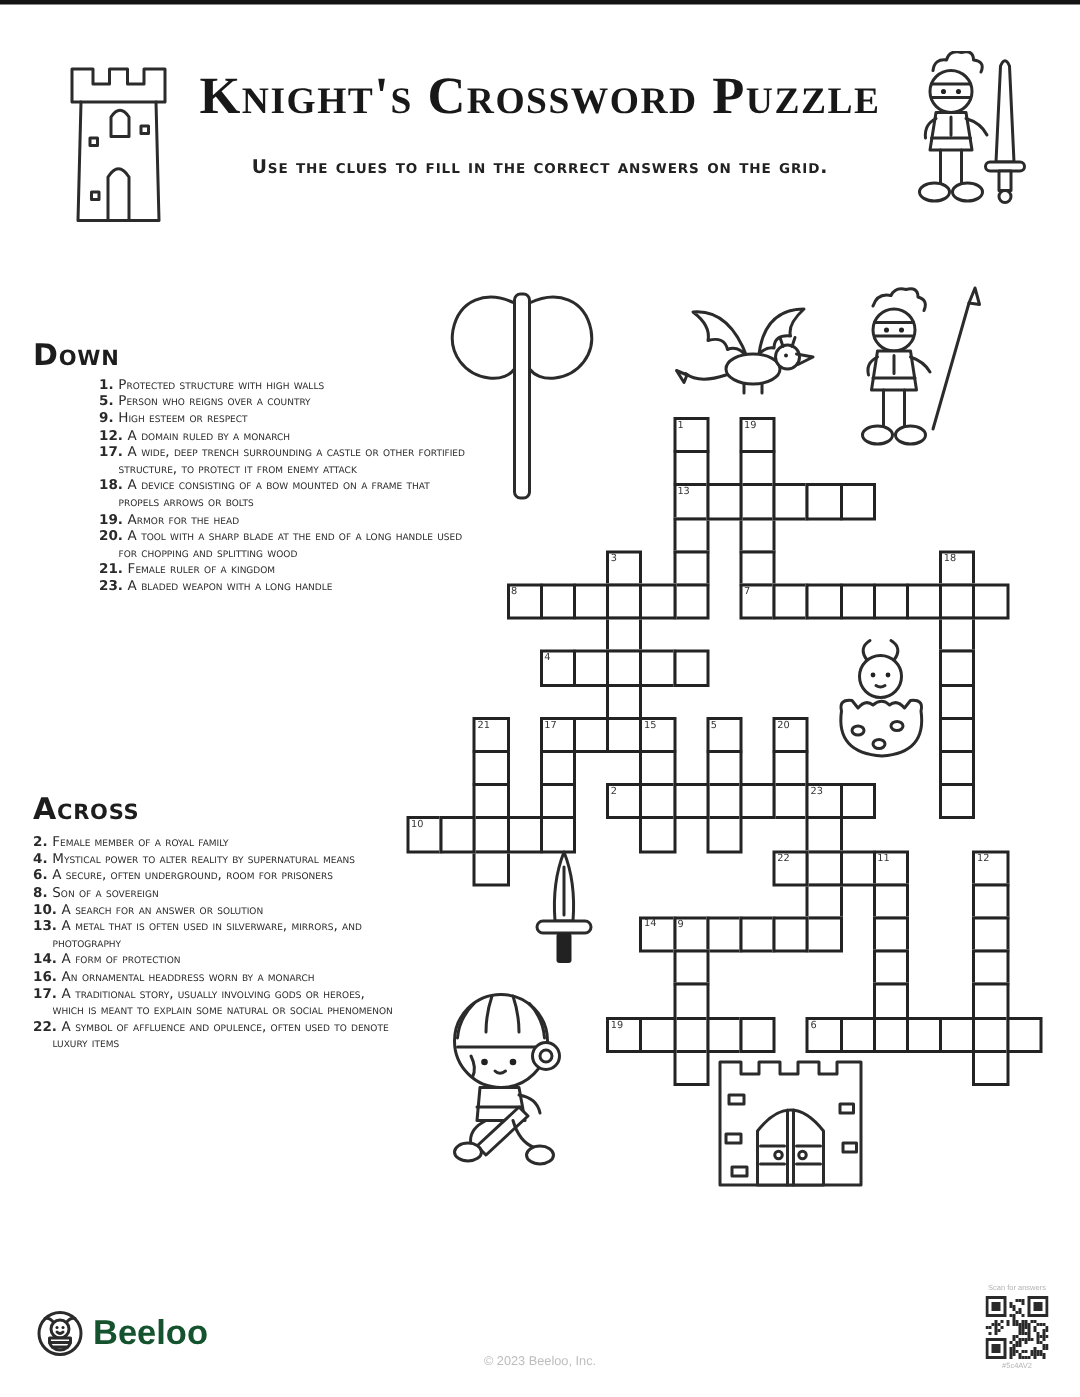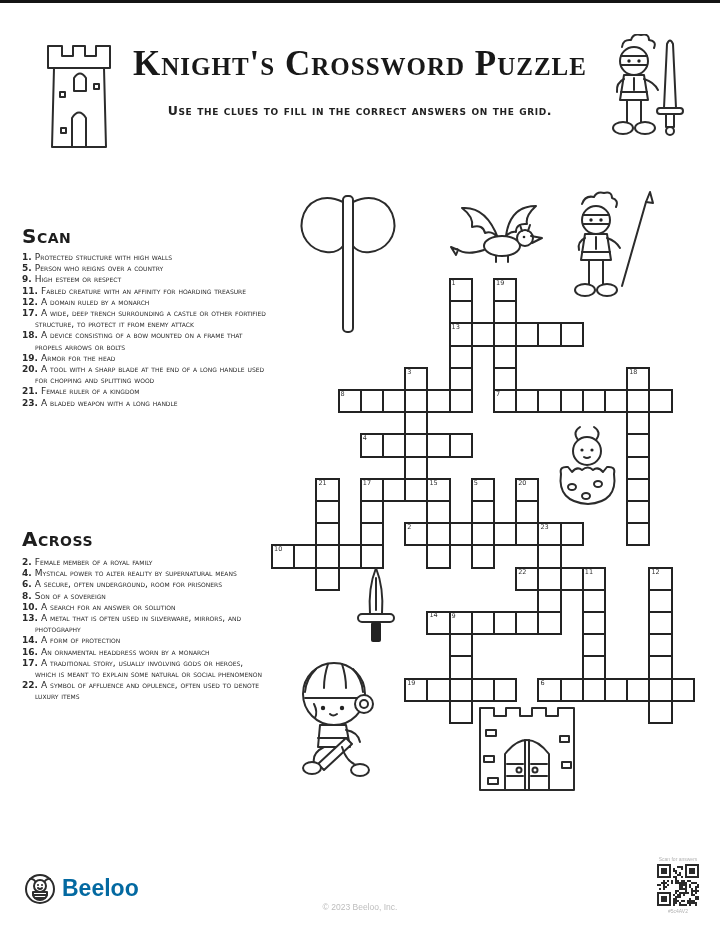--- a/index.html
+++ b/index.html
@@ -20,21 +20,21 @@
     font-weight:bold;font-variant:small-caps;font-size:12.5px;letter-spacing:0.6px;color:#222;
   }
   
   .heading{
     font-family:"DejaVu Sans",sans-serif;font-weight:bold;font-variant:small-caps;
     font-size:20px;letter-spacing:0.5px;color:#1d1d1d;
   }
   #down-heading{left:22px;top:224px;}
   #across-heading{left:22px;top:527px;}
   .clue-list{left:22px;width:244px;}
-  #down-clues{top:252px;}
+  #down-clues{top:252px;margin-left:44px;}
   #across-clues{top:557px;}
   .clue{
     font-size:9px;line-height:11.2px;font-variant:small-caps;color:#2a2a2a;
     padding-left:13px;text-indent:-13px;
   }
   .cnum{font-weight:bold;}
   
   .cell{
     position:absolute;box-sizing:border-box;background:#ffffff;
     border:2px solid #232323;
@@ -42,21 +42,21 @@
   .cellnum{
     position:absolute;font-size:6.5px;line-height:7px;color:#333;z-index:3;
     font-family:"DejaVu Sans",sans-serif;
   }
   
   svg{display:block;}
   .line{stroke:#2b2b2b;stroke-width:2;fill:none;stroke-linecap:round;stroke-linejoin:round;}
   .linef{stroke:#2b2b2b;stroke-width:2;fill:#ffffff;stroke-linecap:round;stroke-linejoin:round;}
   .fill{fill:#222;stroke:none;}
   
-  #brand-text{left:62px;top:875px;font-family:"Liberation Sans",sans-serif;font-weight:bold;font-size:23px;color:#0369a1;}
+  #brand-text{left:62px;top:875px;font-family:"Liberation Sans",sans-serif;font-weight:bold;font-size:23px;color:#14532d;}
   #copyright{left:0;top:902px;width:720px;text-align:center;font-size:8.5px;color:#bdbdbd;font-family:"Liberation Sans",sans-serif;}
   .qr-caption{width:80px;text-align:center;font-size:5px;color:#b3b3b3;font-family:"Liberation Sans",sans-serif;}
 </style>
 </head>
 <body>
 
 <div class="abs" id="top-rule"></div>
 
 <div class="abs" style="left:40px;top:38px;">
   <svg width="78" height="112" viewBox="0 0 78 112">
@@ -86,26 +86,25 @@
     <path class="linef" d="M70,74 L73,10 q3,-7 6,0 L82,74 z"></path>
     <rect class="linef" x="63" y="74" width="26" height="6" rx="3"></rect>
     <rect class="linef" x="72" y="80" width="8" height="13"></rect>
     <circle class="linef" cx="76" cy="97" r="4"></circle>
     <path class="line" d="M33,66 v22 M47,66 v22"></path>
     <ellipse class="linef" cx="29" cy="94" rx="10" ry="6"></ellipse>
     <ellipse class="linef" cx="51" cy="94" rx="10" ry="6"></ellipse>
   </svg>
 </div>
 
-<div class="abs heading" id="down-heading">Scan</div>
+<div class="abs heading" id="down-heading">Down</div>
 <div class="abs clue-list" id="down-clues">
     <div class="clue"><span class="cnum">1. </span><span>Protected structure with high walls</span></div>
     <div class="clue"><span class="cnum">5. </span><span>Person who reigns over a country</span></div>
     <div class="clue"><span class="cnum">9. </span><span>High esteem or respect</span></div>
-    <div class="clue"><span class="cnum">11. </span><span>Fabled creature with an affinity for hoarding treasure</span></div>
     <div class="clue"><span class="cnum">12. </span><span>A domain ruled by a monarch</span></div>
     <div class="clue"><span class="cnum">17. </span><span>A wide, deep trench surrounding a castle or other fortified structure, to protect it from enemy attack</span></div>
     <div class="clue"><span class="cnum">18. </span><span>A device consisting of a bow mounted on a frame that propels arrows or bolts</span></div>
     <div class="clue"><span class="cnum">19. </span><span>Armor for the head</span></div>
     <div class="clue"><span class="cnum">20. </span><span>A tool with a sharp blade at the end of a long handle used for chopping and splitting wood</span></div>
     <div class="clue"><span class="cnum">21. </span><span>Female ruler of a kingdom</span></div>
     <div class="clue"><span class="cnum">23. </span><span>A bladed weapon with a long handle</span></div>
   </div>
 
 <div class="abs heading" id="across-heading">Across</div>

